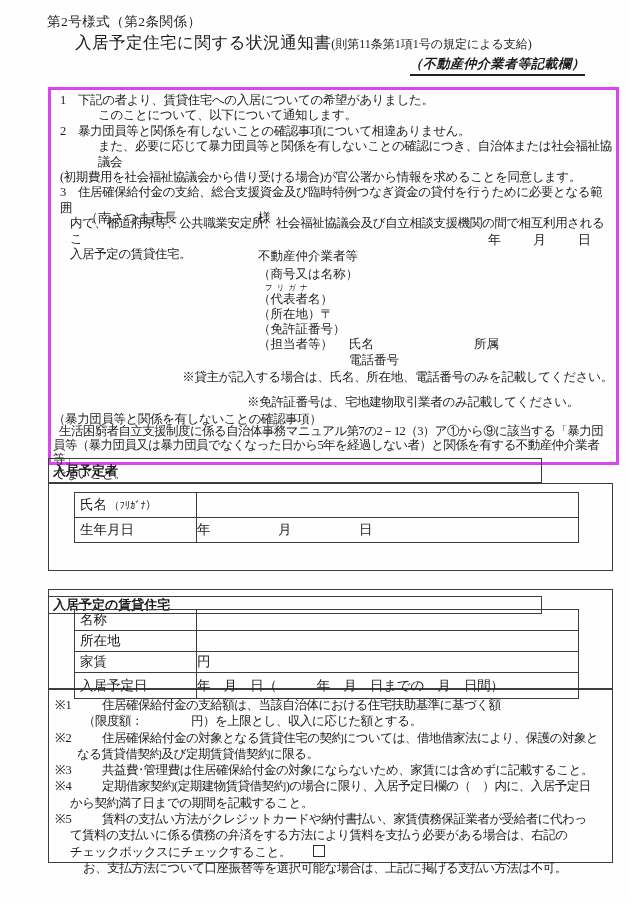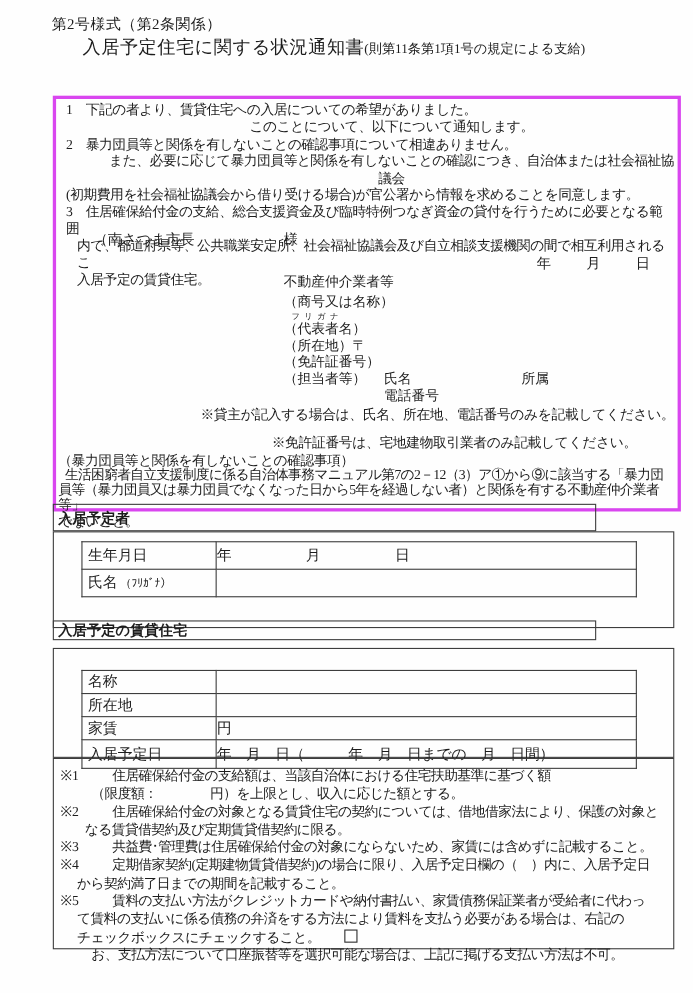--- a/index.html
+++ b/index.html
@@ -14,21 +14,21 @@
   .t-main{font-size:16.5px;letter-spacing:0.5px;}
   .t-note{font-size:12px;}
   .agent-col{
     position:absolute;right:45px;top:55px;font-size:13px;font-weight:bold;font-style:italic;
     border-bottom:2px solid #222;padding-bottom:1px;letter-spacing:0.5px;
   }
   
   .box1{position:absolute;left:48px;top:87px;width:565px;height:372px;border:3px solid #d946ef;}
   .nl-wrap{position:absolute;left:0;top:3px;right:2px;font-size:12.5px;line-height:15.4px;letter-spacing:-0.4px;}
   .nl0,.nl2,.nl4,.nl5{margin-left:9px;}
-  .nl1,.nl3{margin-left:47px;text-align:center;}
+  .nl1,.nl3{margin-left:47px;}
   .nl6,.nl7{margin-left:19px;}
   .addressee{position:absolute;left:34px;top:119px;font-size:13px;}
   .sama{position:absolute;left:207px;top:119px;font-size:13px;}
   .date-line{position:absolute;left:437px;top:141px;font-size:13px;}
   .dm{margin-left:32px;}
   .snd{position:absolute;left:207px;font-size:12.5px;white-space:nowrap;}
   .s-head{top:158px;}
   .s-trade{top:176px;}
   .s-furi{top:193px;left:214px;font-size:7.5px;letter-spacing:4px;}
   .s-rep{top:201px;text-align:right;}
@@ -44,21 +44,21 @@
   .cf-wrap{position:absolute;left:0;top:334px;right:1px;font-size:12.5px;line-height:14.2px;letter-spacing:-0.6px;}
   .cf0{margin-left:8px;}
   .cf1,.cf2{margin-left:2px;}
   
   .band{
     position:absolute;left:48px;width:494px;border:1px solid #3d3d3d;
     font-family:"Liberation Sans","DejaVu Sans",sans-serif;font-weight:bold;font-size:13px;
     display:flex;align-items:center;padding-left:4px;box-sizing:border-box;
   }
   .band1{top:458px;height:25px;}
-  .band2{top:564px;height:18px;align-items:center;}
+  .band2{top:596px;height:18px;align-items:center;}
   .sbox{position:absolute;left:48px;width:565px;border:1px solid #3d3d3d;box-sizing:border-box;}
   .sbox1{top:483px;height:88px;}
   .sbox2{top:589px;height:100px;}
   table.ftable{border-collapse:collapse;position:absolute;left:25px;table-layout:fixed;}
   .t1{top:8px;}
   .t2{top:19px;}
   .ftable td{border:1px solid #3d3d3d;padding:0;font-size:13.5px;vertical-align:middle;}
   .ftable td.lab{width:116px;padding-left:5px;}
   .ftable td.val{width:381px;}
   .t1 tr{height:25px;}
@@ -84,20 +84,21 @@
     margin-left:22px;vertical-align:-1px;background:#fff;
   }
 </style>
 </head>
 <body>
 
 <div class="page">
 
   <div class="form-no">第2号様式（第2条関係）</div>
   <div class="title-line"><span class="t-main">入居予定住宅に関する状況通知書</span><span class="t-note">(則第11条第1項1号の規定による支給)</span></div>
+  <div class="agent-col">（不動産仲介業者等記載欄）</div>
 
   <div class="box1">
     <div class="nl-wrap">
       <div class="nl0">1　下記の者より、賃貸住宅への入居についての希望がありました。</div>
       <div class="nl1">このことについて、以下について通知します。</div>
       <div class="nl2">2　暴力団員等と関係を有しないことの確認事項について相違ありません。</div>
       <div class="nl3">また、必要に応じて暴力団員等と関係を有しないことの確認につき、自治体または社会福祉協議会</div>
       <div class="nl4">(初期費用を社会福祉協議会から借り受ける場合)が官公署から情報を求めることを同意します。</div>
       <div class="nl5">3　住居確保給付金の支給、総合支援資金及び臨時特例つなぎ資金の貸付を行うために必要となる範囲</div>
       <div class="nl6">内で、都道府県等、公共職業安定所、社会福祉協議会及び自立相談支援機関の間で相互利用されるこ</div>
@@ -131,26 +132,26 @@
     </div>
   </div>
 
   <div class="band band1">
       <span>入居予定者</span>
     </div>
   <div class="sbox sbox1">
     <table class="ftable t1">
       <tbody>
           <tr>
+        <td class="lab"><span>氏名</span><span class="kana">（ﾌﾘｶﾞﾅ）</span></td>
+        <td class="val"></td>
+      </tr>
+      <tr>
         <td class="lab">生年月日</td>
         <td class="val bval">年　　　　　月　　　　　日</td>
-      </tr>
-      <tr>
-        <td class="lab"><span>氏名</span><span class="kana">（ﾌﾘｶﾞﾅ）</span></td>
-        <td class="val"></td>
       </tr>
     </tbody>
       </table>
   </div>
 
   <div class="band band2">
       <span>入居予定の賃貸住宅</span>
     </div>
   <div class="sbox sbox2">
     <table class="ftable t2">

